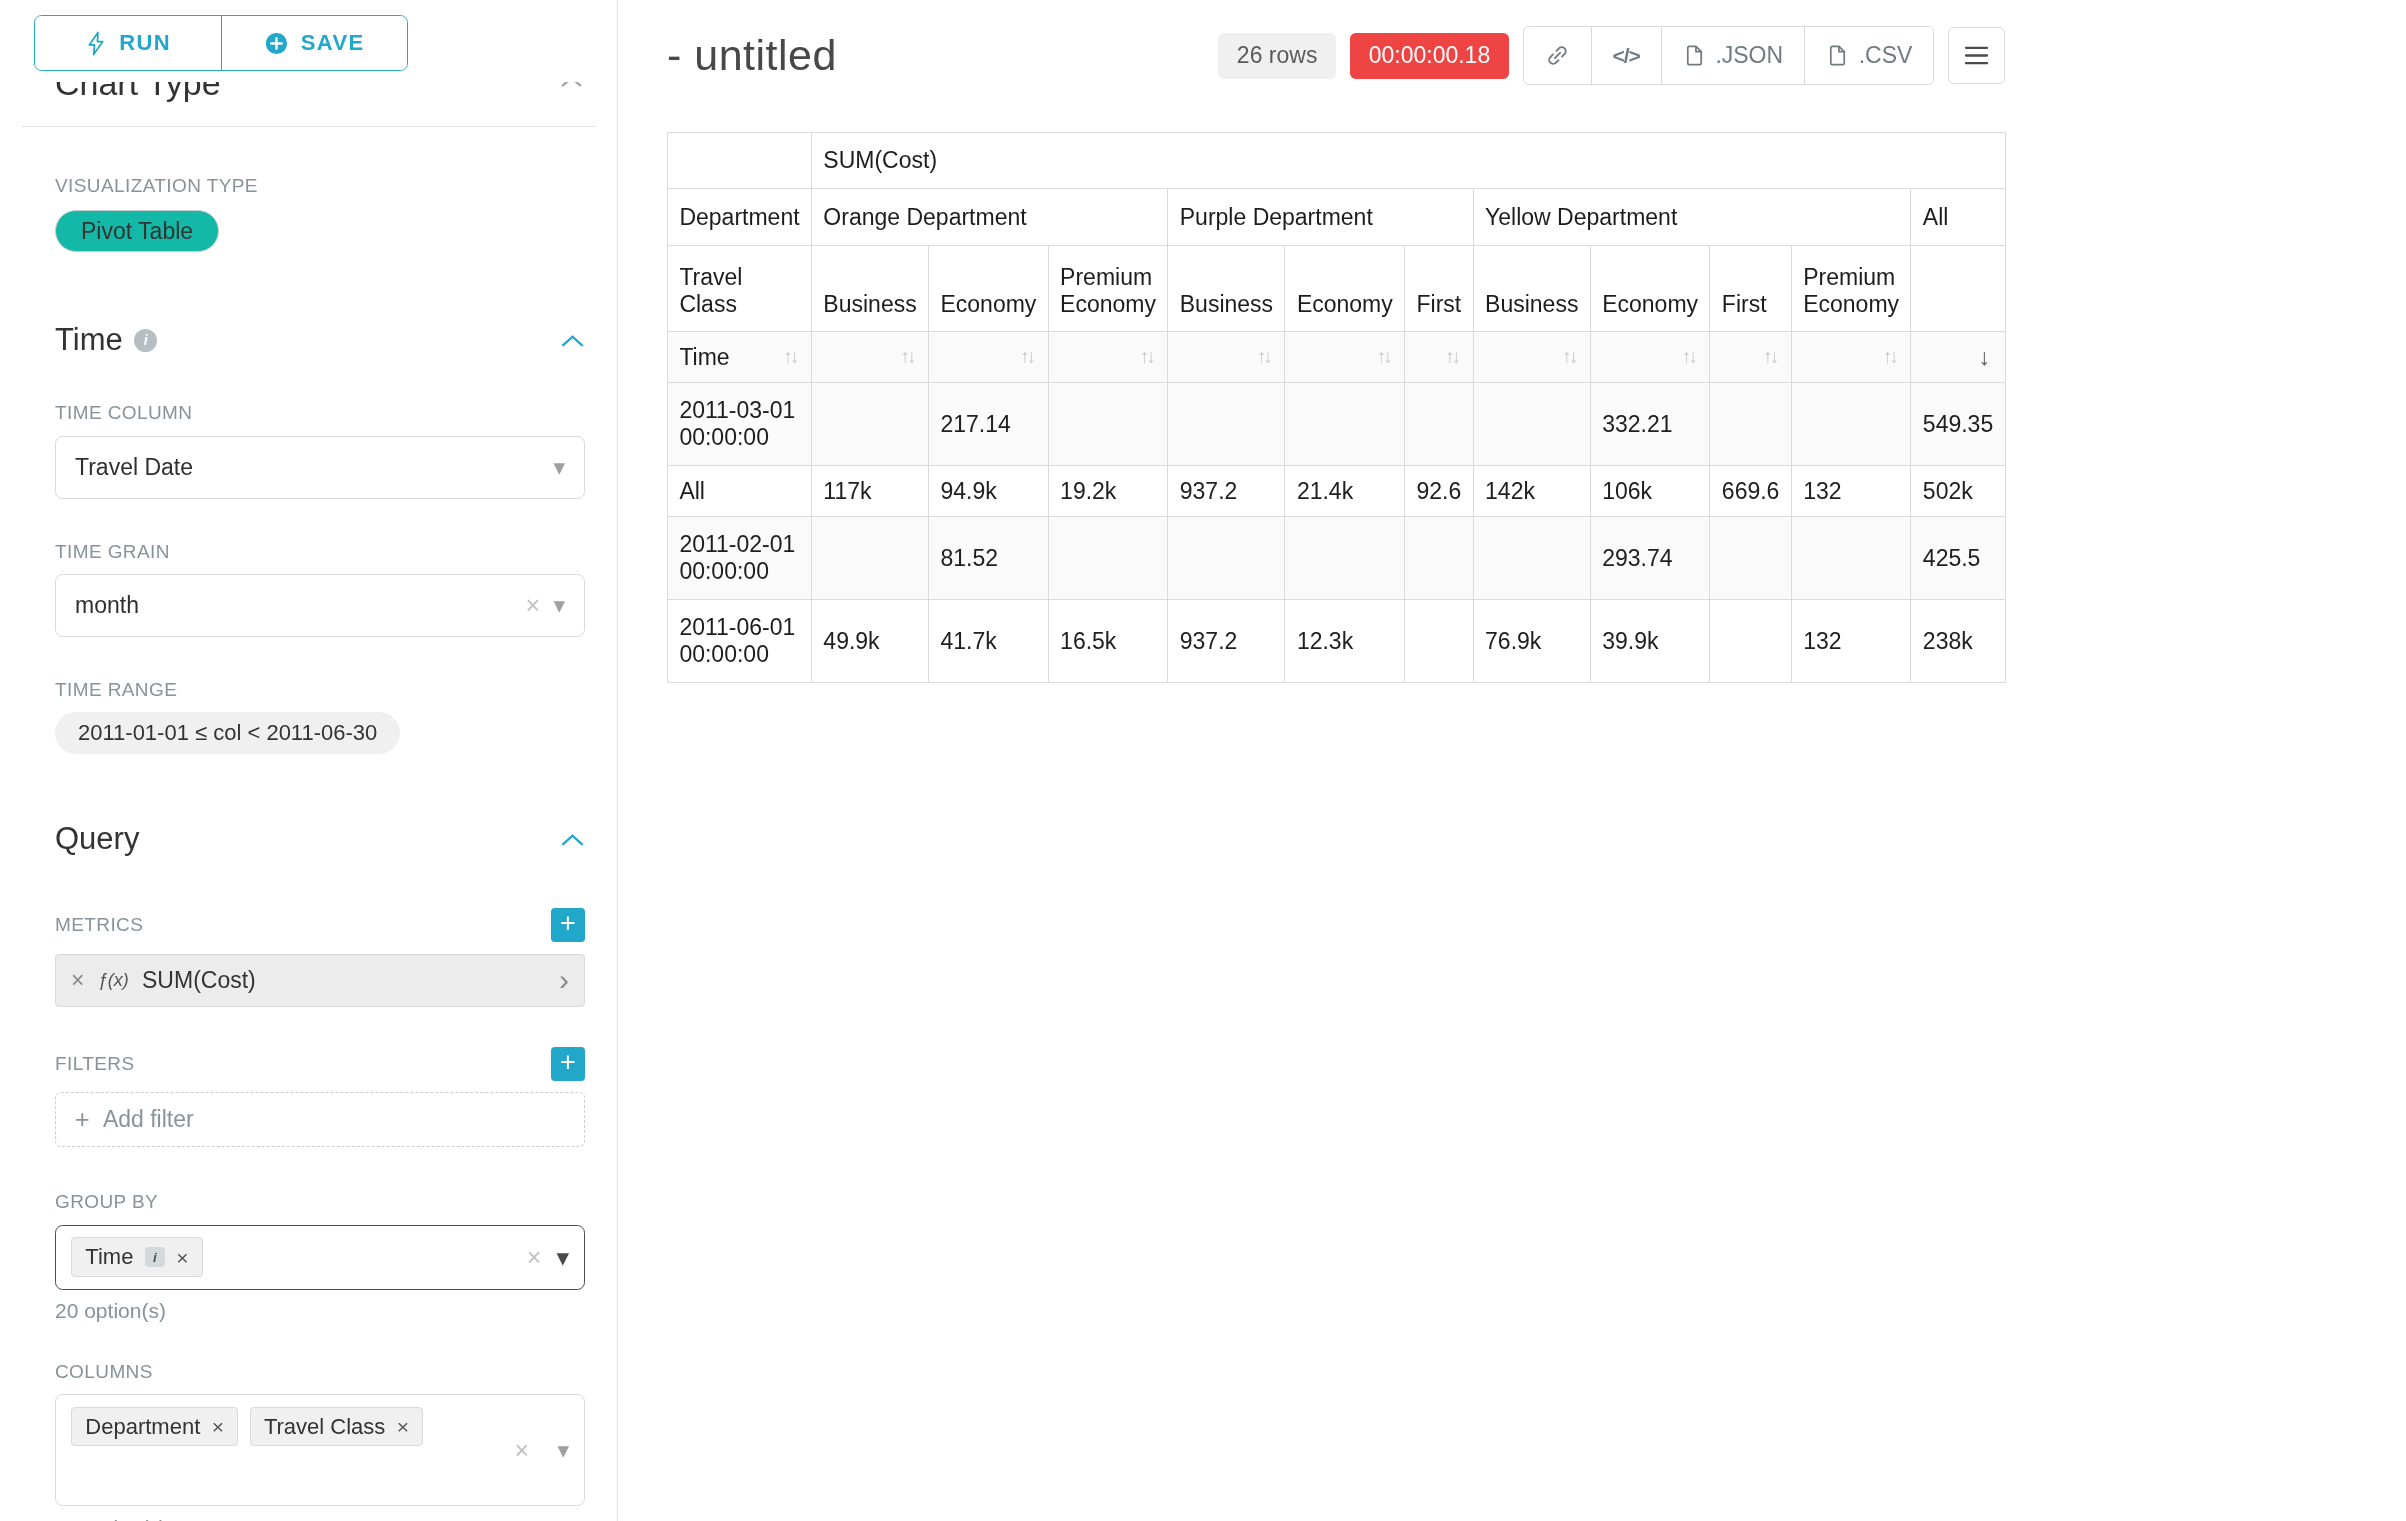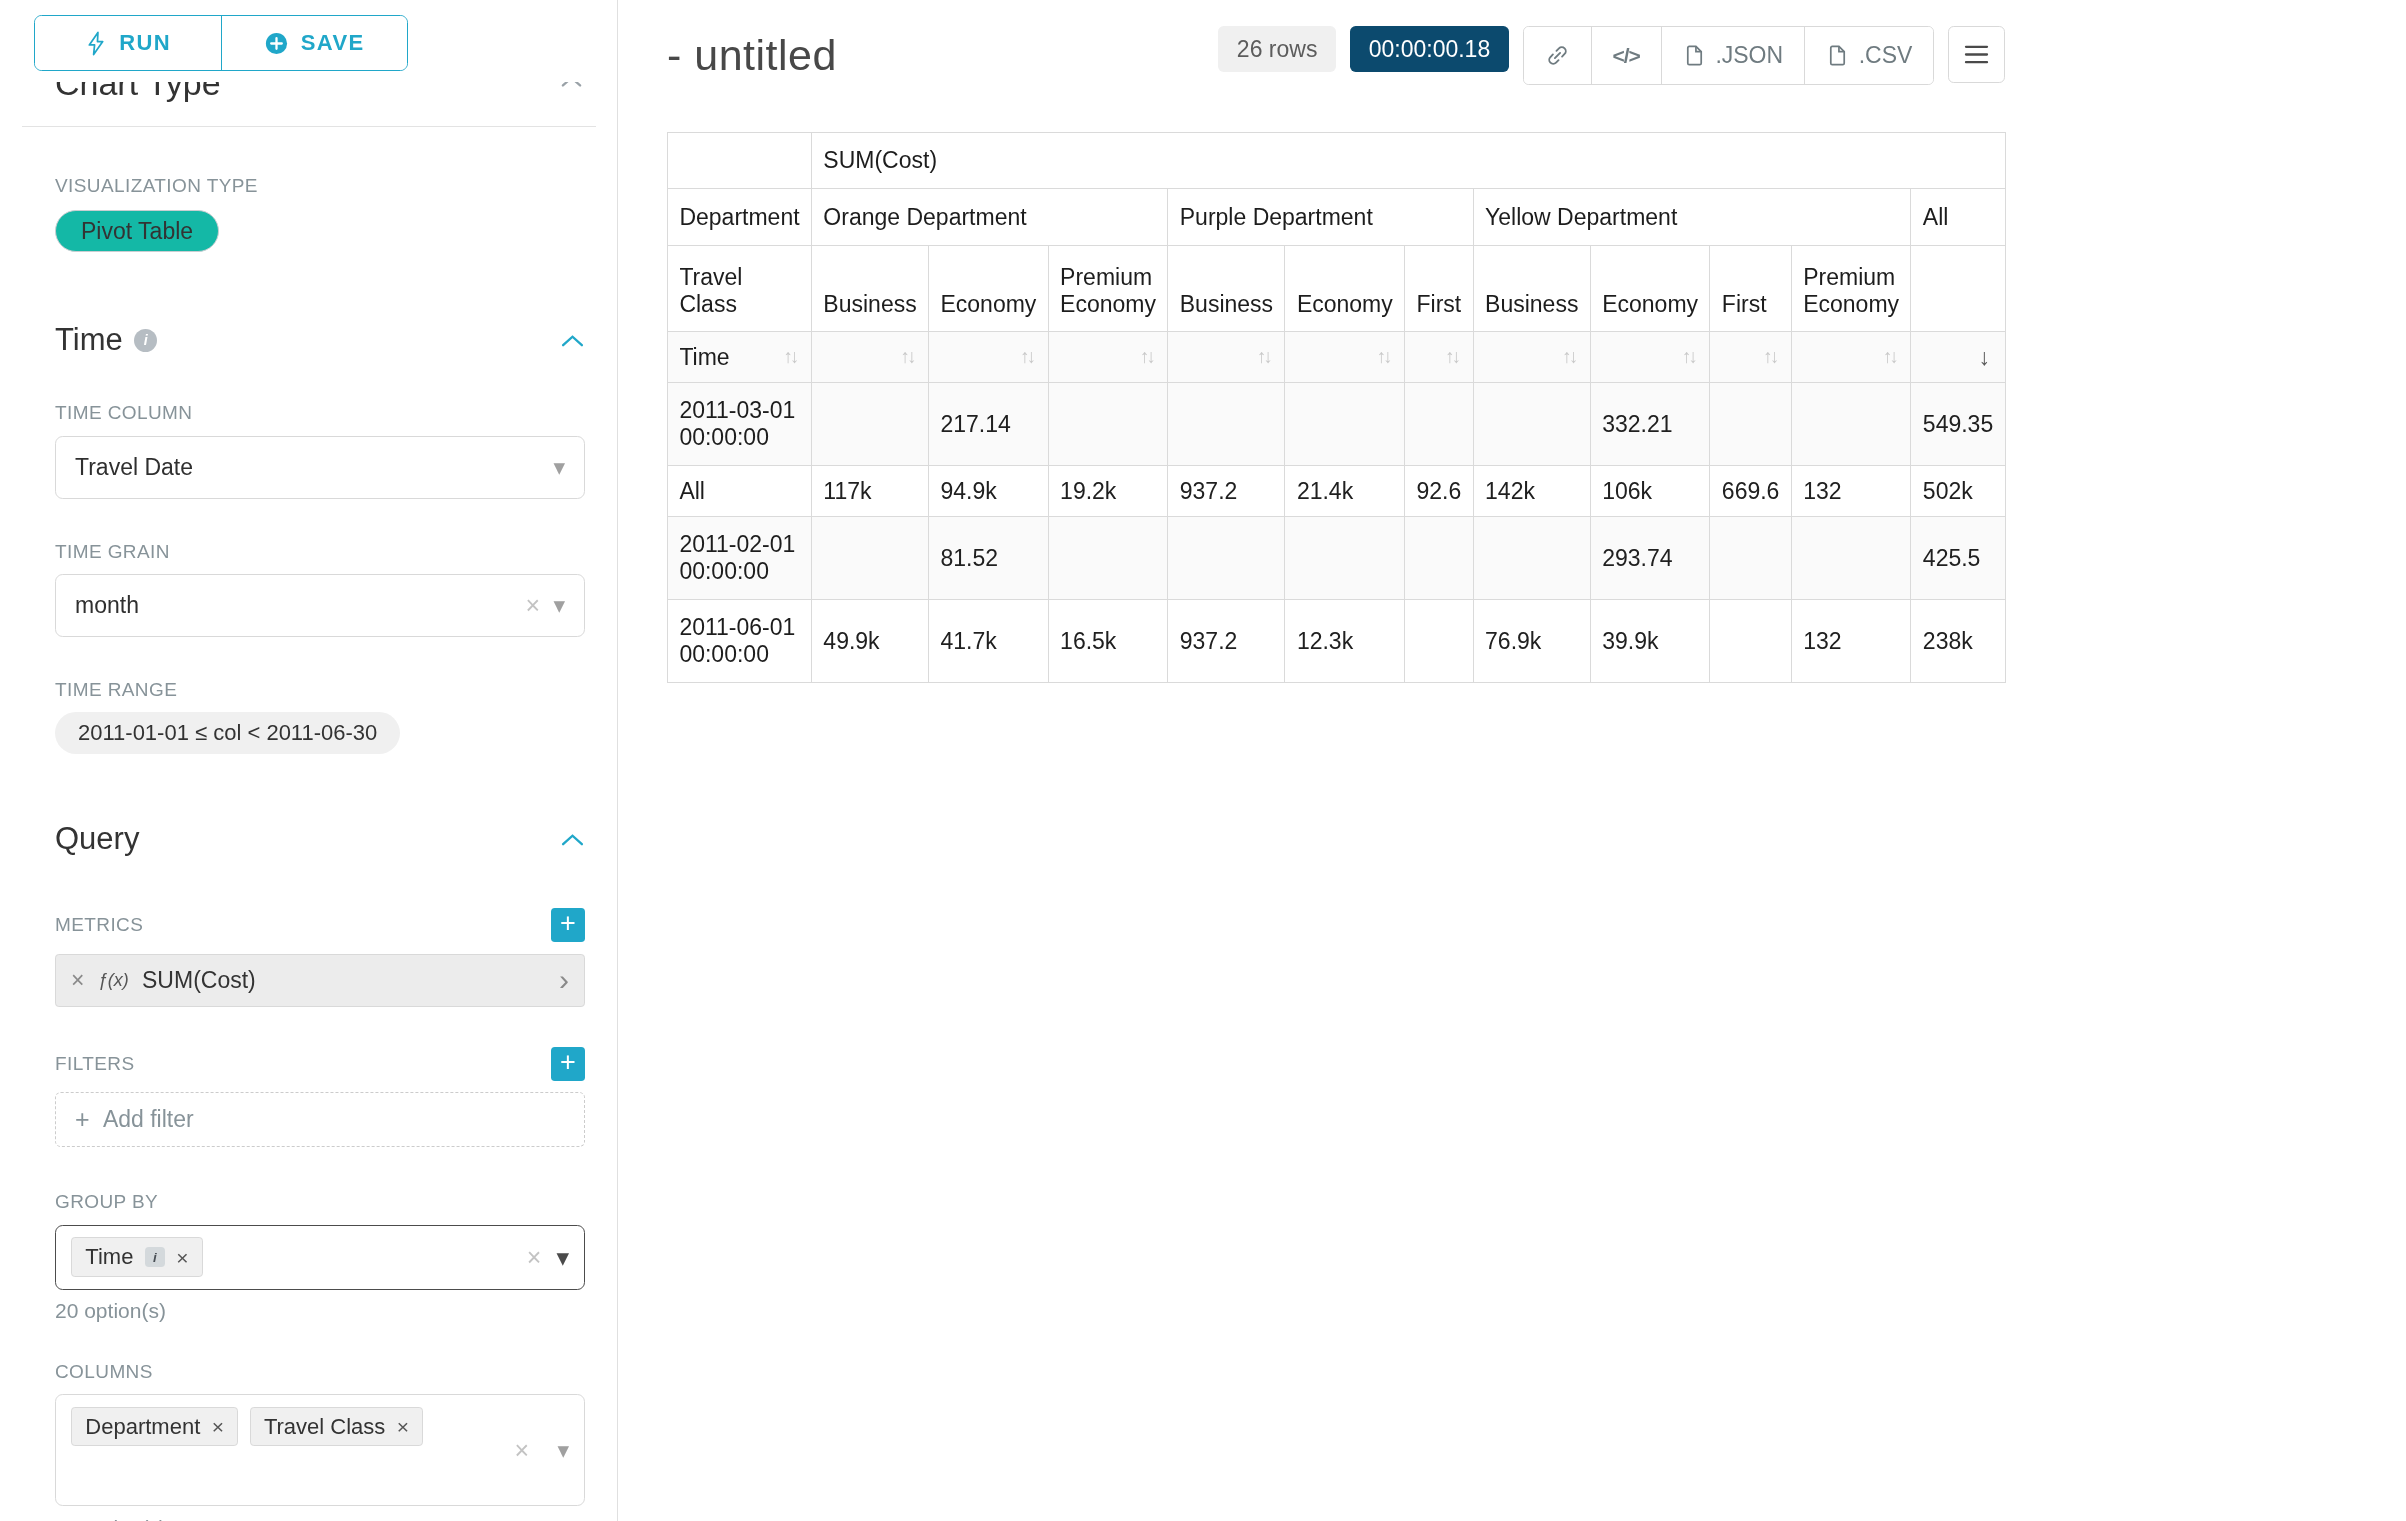--- a/index.html
+++ b/index.html
@@ -82,23 +82,23 @@
   .tag-x { color:#555; font-size:21px; line-height:1; cursor:pointer; }
   .sel-side { margin-left:auto; display:flex; align-items:center; gap:15px; }
   .select.multi .sel-side { position:absolute; right:15px; top:50%; transform:translateY(-50%); }
   .caret-solid { color:#4a4a4a; font-size:25px; line-height:1; }
   .hint { font-size:21px; color:#879399; margin-top:9.5px; }
 
   
   .main { flex:1; min-width:0; padding:25px 11.4px 0 49px; }
   .main-header { display:flex; align-items:center; justify-content:space-between; height:61px; }
   .title { margin:0; font-size:43px; font-weight:400; color:#484848; letter-spacing:0.5px; }
-  .header-right { display:flex; align-items:flex-start; gap:13.3px; }
+  .header-right { display:flex; align-items:center; gap:13.3px; }
   .rows-badge { background:#f0f0f0; color:#5c5c5c; border-radius:5.7px; padding:9.5px 19px; font-size:23px; white-space:nowrap; }
-  .timer-badge { background:#0c4a6e; color:#fff; border-radius:5.7px; padding:9.5px 19px; font-size:23px; font-weight:500; white-space:nowrap; }
+  .timer-badge { background:#ef4444; color:#fff; border-radius:5.7px; padding:9.5px 19px; font-size:23px; font-weight:500; white-space:nowrap; }
   .icon-group { display:flex; border:1px solid #d9d9d9; border-radius:5.7px; overflow:hidden; }
   .icon-group button { display:flex; align-items:center; gap:9.5px; height:57px; padding:0 21px; background:#fff; border:none;
                        border-left:1px solid #d9d9d9; color:#6f7b80; font-size:23px; cursor:pointer; font-family:"Liberation Sans",sans-serif; }
   .icon-group button:first-child { border-left:none; }
   .code-glyph { font-weight:700; font-size:21px; letter-spacing:-1px; }
   .menu-btn { width:57px; height:57px; border:1px solid #d9d9d9; border-radius:5.7px; background:#fff; display:flex;
               align-items:center; justify-content:center; cursor:pointer; }
 
   
   table.pivot { border-collapse:collapse; table-layout:fixed; margin-top:46px; font-size:23px; }

